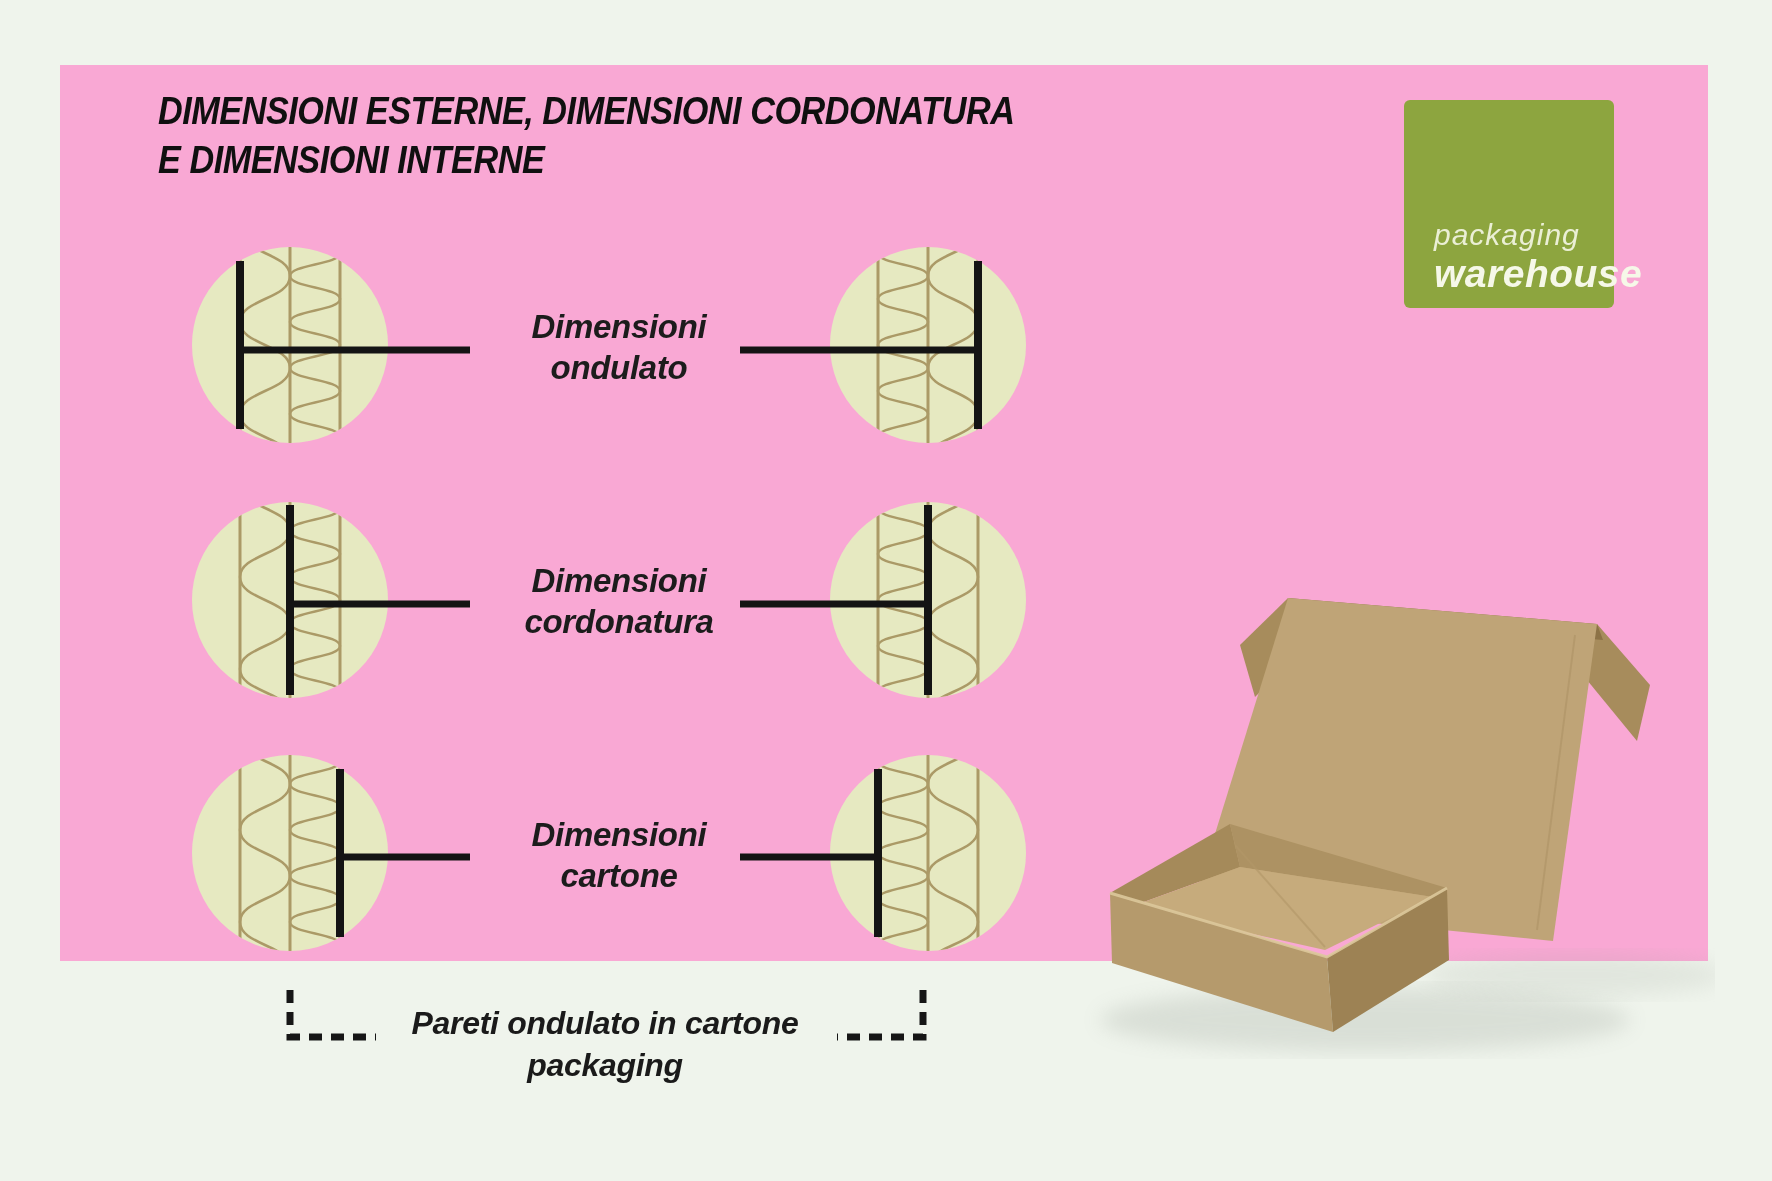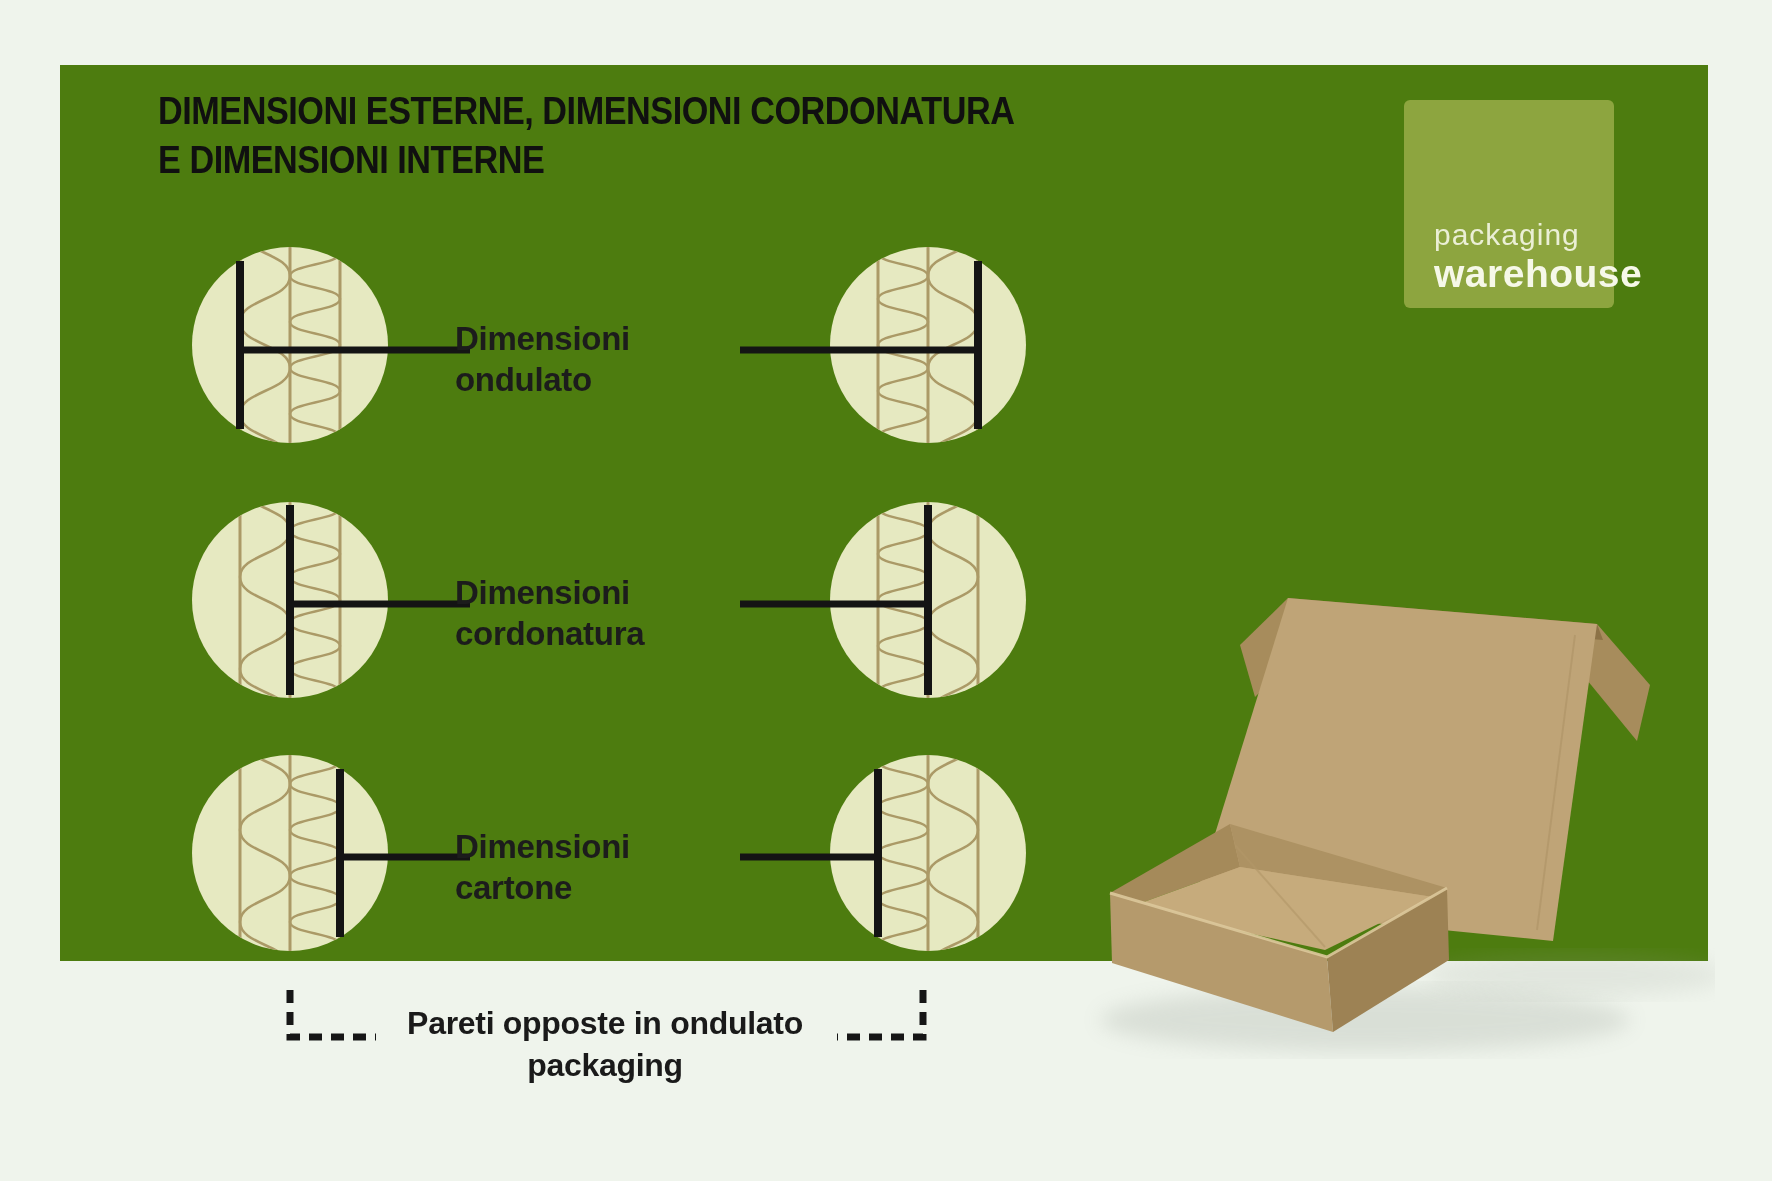--- a/index.html
+++ b/index.html
@@ -3,21 +3,22 @@
 <meta charset="utf-8">
 <style>
   html,body{margin:0;padding:0;background:#eff4ec;}
   .canvas{
     position:relative;width:1772px;height:1181px;overflow:hidden;
     background:#eff4ec;
     font-family:"Liberation Sans",sans-serif;
   }
   .card{
     position:absolute;left:60px;top:65px;width:1648px;height:896px;
-    background:#4d7c0f;
+    background:#f9a8d4;
+    font-style:italic;
   }
   .title{
     position:absolute;left:98px;top:22px;margin:0;
     font-size:38px;font-weight:800;color:#101010;
     line-height:49px;letter-spacing:-0.5px;
   }
   .title-line{display:block;transform:scaleX(0.9);transform-origin:left center;white-space:nowrap;}
   .logo{
     position:absolute;left:1344px;top:35px;width:210px;height:208px;
     border-radius:6px;background:#8da53f;
@@ -25,22 +26,22 @@
   .logo-top{
     position:absolute;left:30px;top:118px;
     font-size:30px;font-weight:400;color:#f3f6e2;opacity:0.92;letter-spacing:1px;
   }
   .logo-bottom{
     position:absolute;left:30px;top:152px;
     font-size:39px;font-weight:700;color:#f6f8e8;letter-spacing:0.5px;
   }
   .diag{position:absolute;}
   .row-label{
-    position:absolute;left:395px;width:300px;
-    font-size:33px;font-weight:700;color:#1c1c1c;line-height:41px;letter-spacing:-0.3px;margin-top:12px;
+    position:absolute;left:409px;width:300px;text-align:center;
+    font-size:33px;font-weight:700;color:#1c1c1c;line-height:41px;letter-spacing:-0.3px;
   }
   .row-label.r1{top:241px;}
   .row-label.r2{top:495px;}
   .row-label.r3{top:749px;}
   .bracket{position:absolute;}
   .footnote{
     position:absolute;left:260px;top:937px;width:570px;text-align:center;
     font-size:32px;font-weight:700;color:#1a1a1a;line-height:42px;letter-spacing:-0.3px;
   }
   .boxart{position:absolute;left:1015px;top:480px;}
@@ -142,21 +143,21 @@
       <line x1="-188" y1="4" x2="-50" y2="4" stroke="#141414" stroke-width="7"></line>
     </svg>
 
     <svg class="bracket" style="left:226px;top:921px" width="96" height="58">
       <path d="M4,4 L4,51 L90,51" fill="none" stroke="#161616" stroke-width="7" stroke-dasharray="13 9"></path>
     </svg>
     <svg class="bracket" style="left:771px;top:921px" width="96" height="58">
       <path d="M92,4 L92,51 L6,51" fill="none" stroke="#161616" stroke-width="7" stroke-dasharray="13 9"></path>
     </svg>
     <div class="footnote">
-      <span>Pareti opposte in ondulato</span><br>
+      <span>Pareti ondulato in cartone</span><br>
       <span>packaging</span>
     </div>
 
     <svg class="boxart" width="640" height="540" viewBox="0 0 640 540">
       <ellipse cx="290" cy="475" rx="265" ry="32" fill="#8e968c" opacity="0.22" filter="url(#soft)"></ellipse>
       <ellipse cx="500" cy="430" rx="150" ry="22" fill="#9aa096" opacity="0.16" filter="url(#soft)"></ellipse>
 
       <polygon points="213,53 165,100 180,152 222,110" fill="#a78c5c"></polygon>
       <polygon points="522,79 575,140 562,196 512,135" fill="#a78c5c"></polygon>
       <polygon points="213,53 522,79 528,95 219,69" fill="#8c7246"></polygon>

